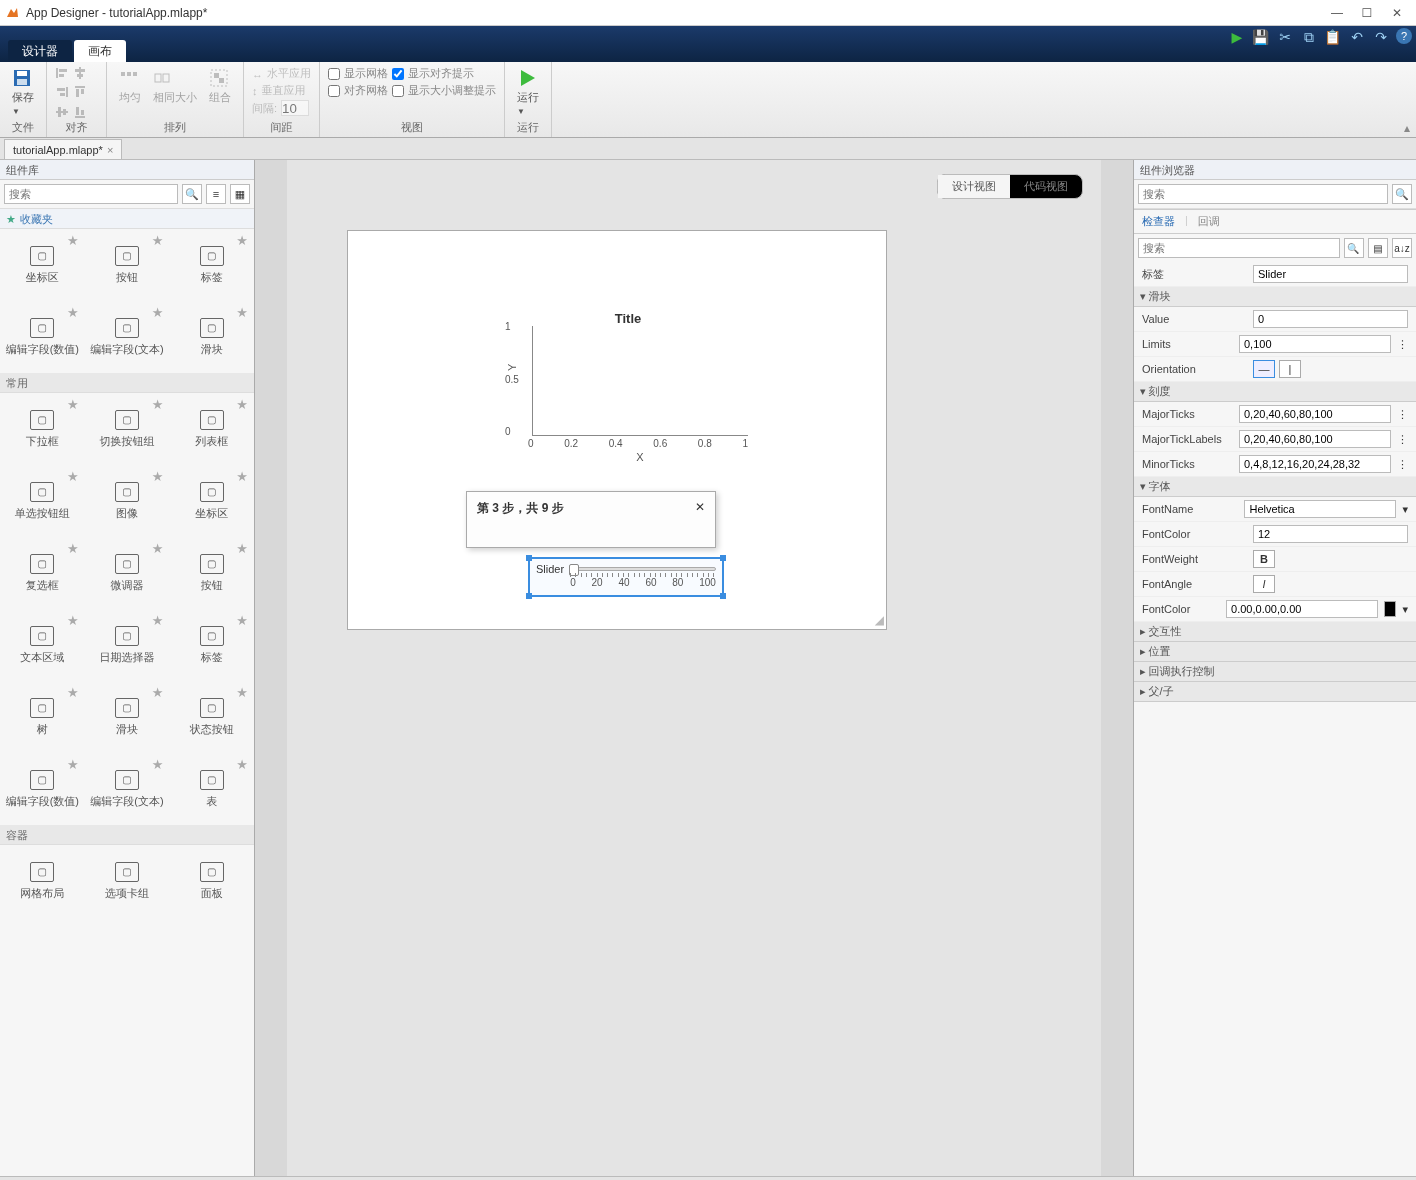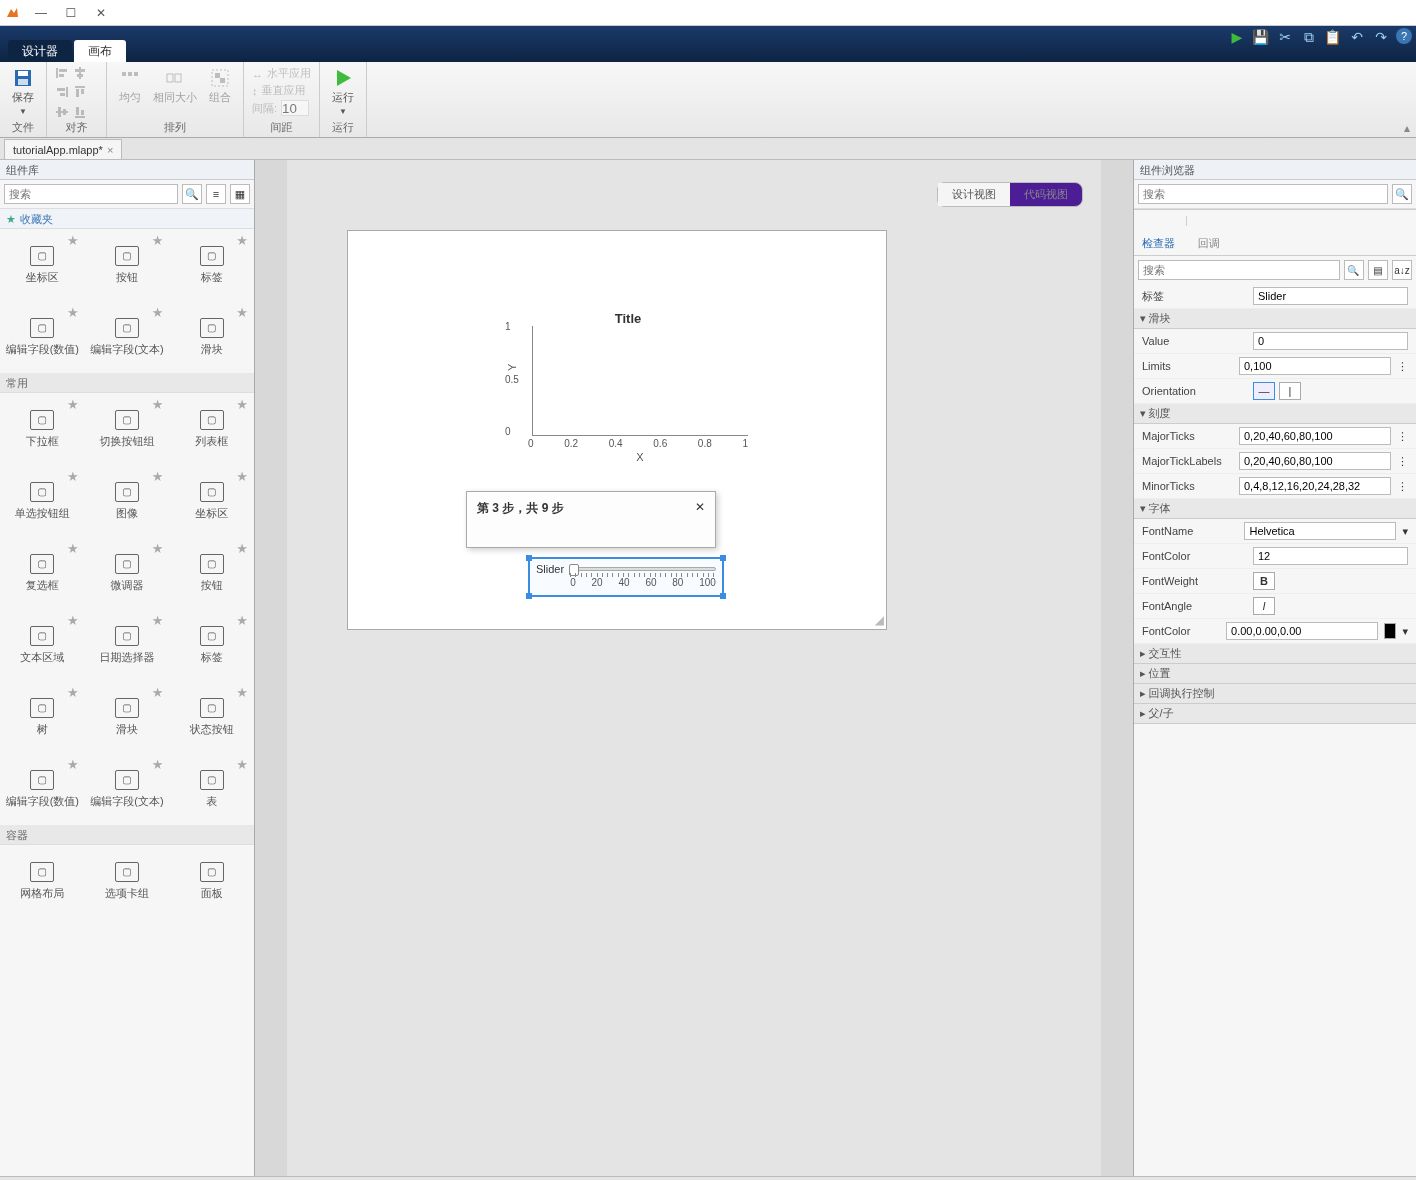--- a/index.html
+++ b/index.html
@@ -12,21 +12,21 @@
 .tabstrip { height: 36px; background: linear-gradient(#1b3a6a, #0d2443); display: flex; align-items: flex-end; padding-left: 8px; position: relative; }
 .tabstrip .tab { height: 22px; padding: 0 14px; line-height: 22px; font-size: 12px; color: #fff; background: #0d2443; border-radius: 3px 3px 0 0; margin-right: 2px; cursor: pointer; }
 .tabstrip .tab.active { background: #fff; color: #333; }
 .tabstrip .actions { position: absolute; right: 4px; top: 2px; display: flex; gap: 6px; }
 .tabstrip .actions .icon { width: 18px; height: 18px; display: flex; align-items: center; justify-content: center; color: #9dcff2; cursor: pointer; font-size: 14px; }
 
 .ribbon { height: 76px; background: linear-gradient(#f7f7f7, #e8e8e8); border-bottom: 1px solid #aaa; display: flex; position: relative; }
 .ribbon-group { border-right: 1px solid #ccc; padding: 4px 8px 2px; display: flex; flex-direction: column; justify-content: space-between; }
 .ribbon-group .label { text-align: center; font-size: 11px; color: #666; }
 .ribbon-group .content { display: flex; gap: 4px; align-items: flex-start; flex: 1; }
-.rb-btn { display: flex; flex-direction: column; align-items: center; gap: 2px; padding: 2px 4px; font-size: 11px; color: #555; cursor: pointer; }
+.rb-btn { display: flex; flex-direction: column; align-items: flex-start; gap: 2px; padding: 2px 4px; font-size: 11px; color: #555; cursor: pointer; }
 .rb-btn svg, .rb-btn .icon { width: 20px; height: 20px; }
 .rb-small-col { display: flex; flex-direction: column; gap: 2px; font-size: 11px; color: #888; }
 .rb-small-col label { display: flex; align-items: center; gap: 4px; white-space: nowrap; }
 .rb-small-col input[type=checkbox] { width: 12px; height: 12px; }
 .ribbon .collapse { position: absolute; right: 6px; bottom: 2px; color: #888; cursor: pointer; }
 
 .file-tabs { height: 22px; background: #e4e4e4; display: flex; align-items: flex-end; padding-left: 4px; border-bottom: 1px solid #bbb; }
 .file-tabs .ftab { height: 20px; background: #f5f5f5; border: 1px solid #bbb; border-bottom: none; padding: 0 8px; line-height: 20px; font-size: 11px; display: flex; align-items: center; gap: 4px; }
 .file-tabs .ftab .close { color: #888; cursor: pointer; }
 
@@ -39,21 +39,21 @@
 .search-row .sbtn { width: 20px; height: 20px; border: 1px solid #bbb; background: #fff; display: flex; align-items: center; justify-content: center; cursor: pointer; font-size: 11px; }
 .fav-row { height: 20px; background: #f0f3f8; border-bottom: 1px solid #ddd; padding: 0 6px; line-height: 20px; font-size: 11px; color: #3a76b3; display: flex; align-items: center; gap: 4px; }
 .comp-scroll { flex: 1; overflow-y: auto; }
 .comp-cat { height: 20px; background: #e8e8e8; padding: 0 6px; line-height: 20px; font-size: 11px; color: #666; border-bottom: 1px solid #ddd; }
 .comp-grid { display: grid; grid-template-columns: repeat(3, 1fr); }
 .comp-item { height: 72px; display: flex; flex-direction: column; align-items: center; justify-content: center; gap: 4px; font-size: 11px; color: #555; position: relative; cursor: pointer; text-align: center; padding: 0 2px; }
 .comp-item .star { position: absolute; top: 4px; right: 6px; color: #aaa; font-size: 13px; }
 .comp-item .comp-icon { width: 24px; height: 20px; border: 1px solid #666; border-radius: 2px; display: flex; align-items: center; justify-content: center; font-size: 10px; }
 
 .canvas-area { flex: 1; position: relative; background: #e4e4e4; overflow: auto; }
-.view-toggle { position: absolute; right: 18px; top: 22px; display: flex; border: 1px solid #bbb; background: #4c1d95; border-radius: 8px; }
+.view-toggle { position: absolute; right: 18px; top: 14px; display: flex; border: 1px solid #bbb; background: #000000; border-radius: 8px; }
 .view-toggle div { padding: 4px 14px; font-size: 11px; color: #888; cursor: pointer; }
 .view-toggle div.active { background: #f5f5f5; color: #555; }
 .figure { position: absolute; left: 60px; top: 70px; width: 540px; height: 400px; background: #fff; border: 1px solid #aaa; }
 .axes { position: absolute; left: 160px; top: 80px; width: 240px; height: 145px; }
 .axes .title { text-align: center; font-size: 13px; font-weight: bold; }
 .axes .plot { border-left: 1px solid #888; border-bottom: 1px solid #888; height: 110px; position: relative; margin-left: 24px; }
 .axes .ytick { position: absolute; left: -28px; font-size: 10px; color: #555; }
 .axes .xticks { display: flex; justify-content: space-between; font-size: 10px; color: #555; margin-left: 20px; margin-top: 2px; }
 .axes .xlabel { text-align: center; font-size: 11px; color: #555; margin-top: 2px; margin-left: 24px;}
 .axes .ylabel { position: absolute; left: -2px; top: 60px; transform: rotate(-90deg); transform-origin: left top; font-size: 11px; color: #555; }
@@ -72,21 +72,21 @@
 .slider-comp .track-line { height: 4px; background: #ddd; border:1px solid #aaa; border-radius: 3px; position: relative; margin-top: 4px;}
 .slider-comp .thumb { position: absolute; left: -2px; top: -4px; width: 10px; height: 12px; background: #fff; border:1px solid #888; border-radius: 2px; }
 .slider-comp .ticks { display: flex; justify-content: space-between; font-size: 10px; color: #555; margin-top: 6px; position: relative;}
 .slider-comp .ticks::before { content:""; position: absolute; left:0; right:0; top:-4px; height: 4px; background: repeating-linear-gradient(90deg, #888, #888 1px, transparent 1px, transparent 5.3px);}
 
 .right-panel { width: 283px; background: #f6f6f6; border-left: 1px solid #aaa; display: flex; flex-direction: column; overflow-y: auto; }
 .tree { padding: 4px 6px; font-size: 11px; }
 .tree .node { padding: 1px 0; cursor: pointer; }
 .tree .node.sel { background: #d6e6f7; }
 .insp-tabs { display: flex; gap: 10px; padding: 4px 8px; border-top: 1px solid #ccc; border-bottom: 1px solid #ccc; font-size: 11px; }
-.insp-tabs .itab { color: #888; cursor: pointer; margin-top: 22px; }
+.insp-tabs .itab { color: #888; cursor: pointer; }
 .insp-tabs .itab.active { color: #2a6bb3; }
 .prop-search { display: flex; gap: 4px; padding: 4px; }
 .prop-search input { flex: 1; height: 20px; border: 1px solid #bbb; padding: 0 4px; font-size: 11px; }
 .prop-search .pbtn { width: 20px; height: 20px; border: 1px solid #bbb; background: #fff; display: flex; align-items: center; justify-content: center; cursor: pointer; font-size: 10px; }
 .prop-row { display: flex; align-items: center; padding: 3px 8px; font-size: 11px; border-bottom: 1px solid #eee; gap: 6px; }
 .prop-row .plabel { width: 105px; color: #444; }
 .prop-row input[type=text] { flex: 1; height: 18px; border: 1px solid #bbb; padding: 0 4px; font-size: 11px; }
 .prop-sec { background: #e8e8e8; padding: 2px 6px; font-size: 11px; color: #555; border-bottom: 1px solid #ccc; cursor: pointer; }
 .orient-btns { display: flex; gap: 4px; }
 .orient-btns div { width: 22px; height: 18px; border: 1px solid #aaa; background: #fff; display: flex; align-items: center; justify-content: center; font-size: 11px; cursor: pointer; }
@@ -100,20 +100,21 @@
 ::-webkit-scrollbar-track { background: #f0f0f0; }
 ::-webkit-scrollbar-thumb { background: #c4c4c4; border: 1px solid #aaa; }
 </style>
 </head>
 <body>
 
 <div class="titlebar">
   <svg class="logo" viewBox="0 0 16 16">
       <path d="M3 12 L7 4 L10 8 L13 3 L14 12 Z" fill="#e57423"></path>
     </svg>
+  <span class="title">App Designer - tutorialApp.mlapp*</span>
   <div class="win-btn">—</div>
   <div class="win-btn">☐</div>
   <div class="win-btn">✕</div>
 </div>
 
 <div class="tabstrip">
   <div class="tab">设计器</div>
   <div class="tab active">画布</div>
   <div class="actions">
     <div class="icon" style="color:#3dbb3d">▶</div>
@@ -219,20 +220,45 @@
         <label>
             <span>间隔:</span>
             <input type="text" style="width: 28px; height: 16px; border: 1px solid rgb(204, 204, 204);" value="10">
           </label>
       </div>
     </div>
     <div class="label">间距</div>
   </div>
   <div class="ribbon-group">
     <div class="content">
+      <div class="rb-small-col">
+        <label>
+            <input type="checkbox" style="">
+            <span>显示网格</span>
+          </label>
+        <label>
+            <input type="checkbox" style="">
+            <span>对齐网格</span>
+          </label>
+      </div>
+      <div class="rb-small-col">
+        <label>
+            <input type="checkbox" checked="" style="">
+            <span>显示对齐提示</span>
+          </label>
+        <label>
+            <input type="checkbox" style="">
+            <span>显示大小调整提示</span>
+          </label>
+      </div>
+    </div>
+    <div class="label">视图</div>
+  </div>
+  <div class="ribbon-group">
+    <div class="content">
       <div class="rb-btn">
         <svg viewBox="0 0 20 20">
             <path d="M4 2 L18 10 L4 18 Z" fill="#3dbb3d"></path>
           </svg>
         <span>运行</span>
         <span style="font-size:8px;">▼</span>
       </div>
     </div>
     <div class="label">运行</div>
   </div>

